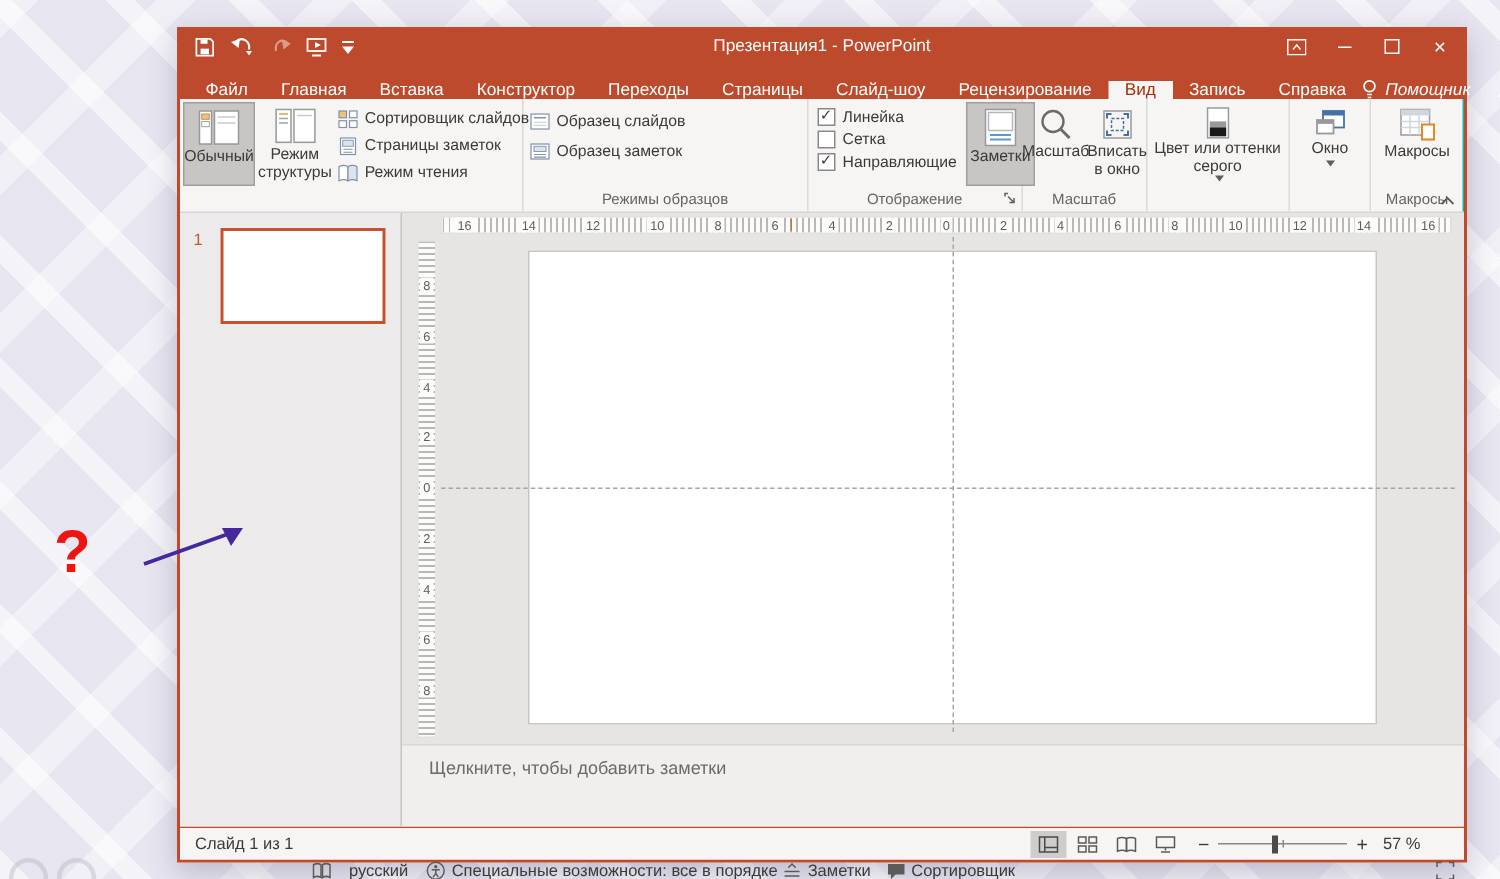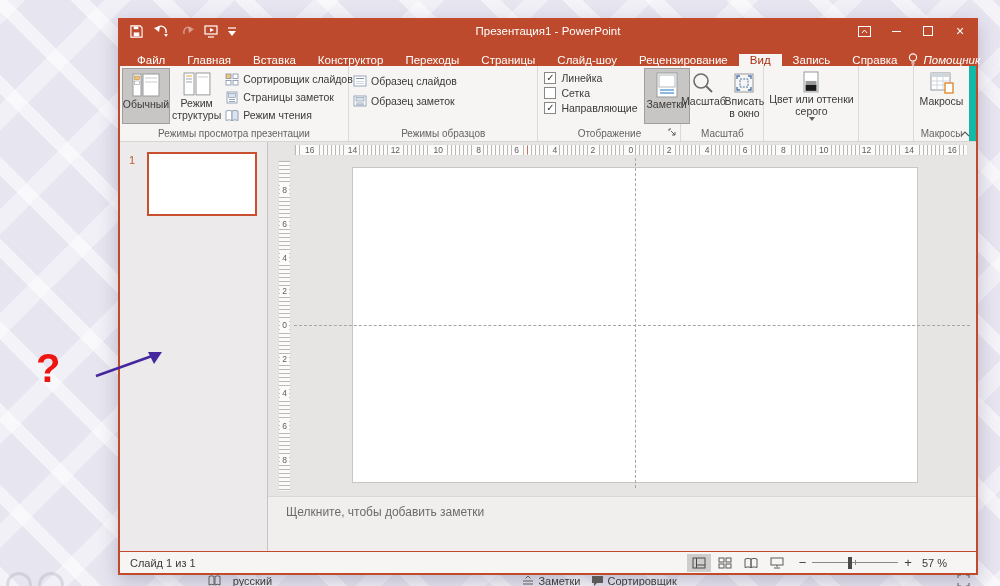--- a/index.html
+++ b/index.html
@@ -271,21 +271,20 @@
           </div>
           <div class="smallbtn">
             <svg width="14" height="13" viewBox="0 0 14 13">
                 <path d="M1 2 Q4 .6 7 2 L7 11.5 Q4 10 1 11.5 Z" fill="#fff" stroke="#8191a8" stroke-width=".8"></path>
                 <path d="M13 2 Q10 .6 7 2 L7 11.5 Q10 10 13 11.5 Z" fill="#dbe4ee" stroke="#8191a8" stroke-width=".8"></path>
               </svg>
             <span>Режим чтения</span>
           </div>
         </div>
       </div>
-      <div class="rgroup-label">Режимы просмотра презентации</div>
     </div>
 
     <div class="rgroup" style="width:191px">
       <div class="rgroup-content">
         <div class="smallcol" style="padding-top:5px; gap:4px;">
           <div class="smallbtn">
             <svg width="14" height="12" viewBox="0 0 14 12">
                 <rect x="1" y="1" width="12" height="10" fill="#fff" stroke="#8191a8" stroke-width=".8"></rect>
                 <line x1="3" y1="3.5" x2="11" y2="3.5" stroke="#8191a8" stroke-width="1"></line>
                 <line x1="3" y1="6.5" x2="11" y2="6.5" stroke="#c3cdd9" stroke-width=".8"></line>
@@ -378,24 +377,36 @@
               <rect x="4.5" y="14" width="11" height="6" fill="#1a1a1a"></rect>
             </svg>
           <span>Цвет или оттенки серого</span>
             <span class="caret"></span>
         </div>
       </div>
       <div class="rgroup-label"></div>
     </div>
 
     <div class="rgroup" style="width:55px">
+      <div class="rgroup-content" style="justify-content:center; width:100%">
+        <div class="bigbtn" style="width:46px">
+          <svg width="24" height="22" viewBox="0 0 24 22">
+              <rect x="7" y="3" width="14" height="11" fill="#fff" stroke="#4472a8" stroke-width="1.2"></rect>
+              <rect x="7" y="3" width="14" height="3" fill="#4472a8"></rect>
+              <rect x="3" y="9" width="11" height="9" fill="#fff" stroke="#97999c" stroke-width="1.2"></rect>
+              <rect x="3" y="9" width="11" height="2.6" fill="#97999c"></rect>
+            </svg>
+          <span>Окно</span>
+          <span class="caret below"></span>
+        </div>
+      </div>
       <div class="rgroup-label"></div>
     </div>
 
-    <div class="rgroup" style="width:62px; border-right:7px solid #14b8a6">
+    <div class="rgroup" style="width:62px; border-right:1px solid #14b8a6">
       <div class="rgroup-content" style="justify-content:center; width:100%">
         <div class="bigbtn" style="width:54px">
           <svg width="26" height="24" viewBox="0 0 26 24">
               <rect x="2" y="2" width="19" height="17" fill="#fff" stroke="#97999c"></rect>
               <rect x="2" y="2" width="19" height="4" fill="#cfd6de"></rect>
               <line x1="2" y1="10" x2="21" y2="10" stroke="#cfd6de"></line>
               <line x1="2" y1="14" x2="21" y2="14" stroke="#cfd6de"></line>
               <line x1="8" y1="6" x2="8" y2="19" stroke="#cfd6de"></line>
               <line x1="14" y1="6" x2="14" y2="19" stroke="#cfd6de"></line>
               <rect x="16" y="12" width="8" height="10" fill="#fff" stroke="#e08a2e" stroke-width="1.4"></rect>
@@ -474,20 +485,31 @@
       <span>Слайд 1 из 1</span>
       <span class="sb-item">
         <svg width="13" height="13" viewBox="0 0 13 13">
             <path d="M1 2.5 Q3.5 1 6 2.5 L6 11 Q3.5 9.5 1 11 Z" fill="none" stroke="#5c5a58"></path>
             <path d="M12 2.5 Q9.5 1 7 2.5 L7 11 Q9.5 9.5 12 11 Z" fill="none" stroke="#5c5a58"></path>
           </svg>
       </span>
       <span class="sb-item">
         <span>русский</span>
       </span>
+      <span class="sb-item">
+        <svg width="13" height="13" viewBox="0 0 13 13">
+            <circle cx="6.5" cy="6.5" r="5.6" fill="none" stroke="#5c5a58"></circle>
+            <circle cx="6.5" cy="3.8" r="1.1" fill="#5c5a58"></circle>
+            <line x1="3.8" y1="5.8" x2="9.2" y2="5.8" stroke="#5c5a58"></line>
+            <line x1="6.5" y1="5.8" x2="6.5" y2="8.3" stroke="#5c5a58"></line>
+            <line x1="6.5" y1="8.3" x2="4.8" y2="10.8" stroke="#5c5a58"></line>
+            <line x1="6.5" y1="8.3" x2="8.2" y2="10.8" stroke="#5c5a58"></line>
+          </svg>
+        <span>Специальные возможности: все в порядке</span>
+      </span>
     </div>
     <div class="sb-right">
       <span class="sb-item">
         <svg width="12" height="11" viewBox="0 0 12 11">
             <polyline points="3.5,3.5 6,1 8.5,3.5" fill="none" stroke="#5c5a58"></polyline>
             <line x1="1" y1="6" x2="11" y2="6" stroke="#5c5a58"></line>
             <line x1="1" y1="9" x2="11" y2="9" stroke="#5c5a58"></line>
           </svg>
         <span>Заметки</span>
       </span>

